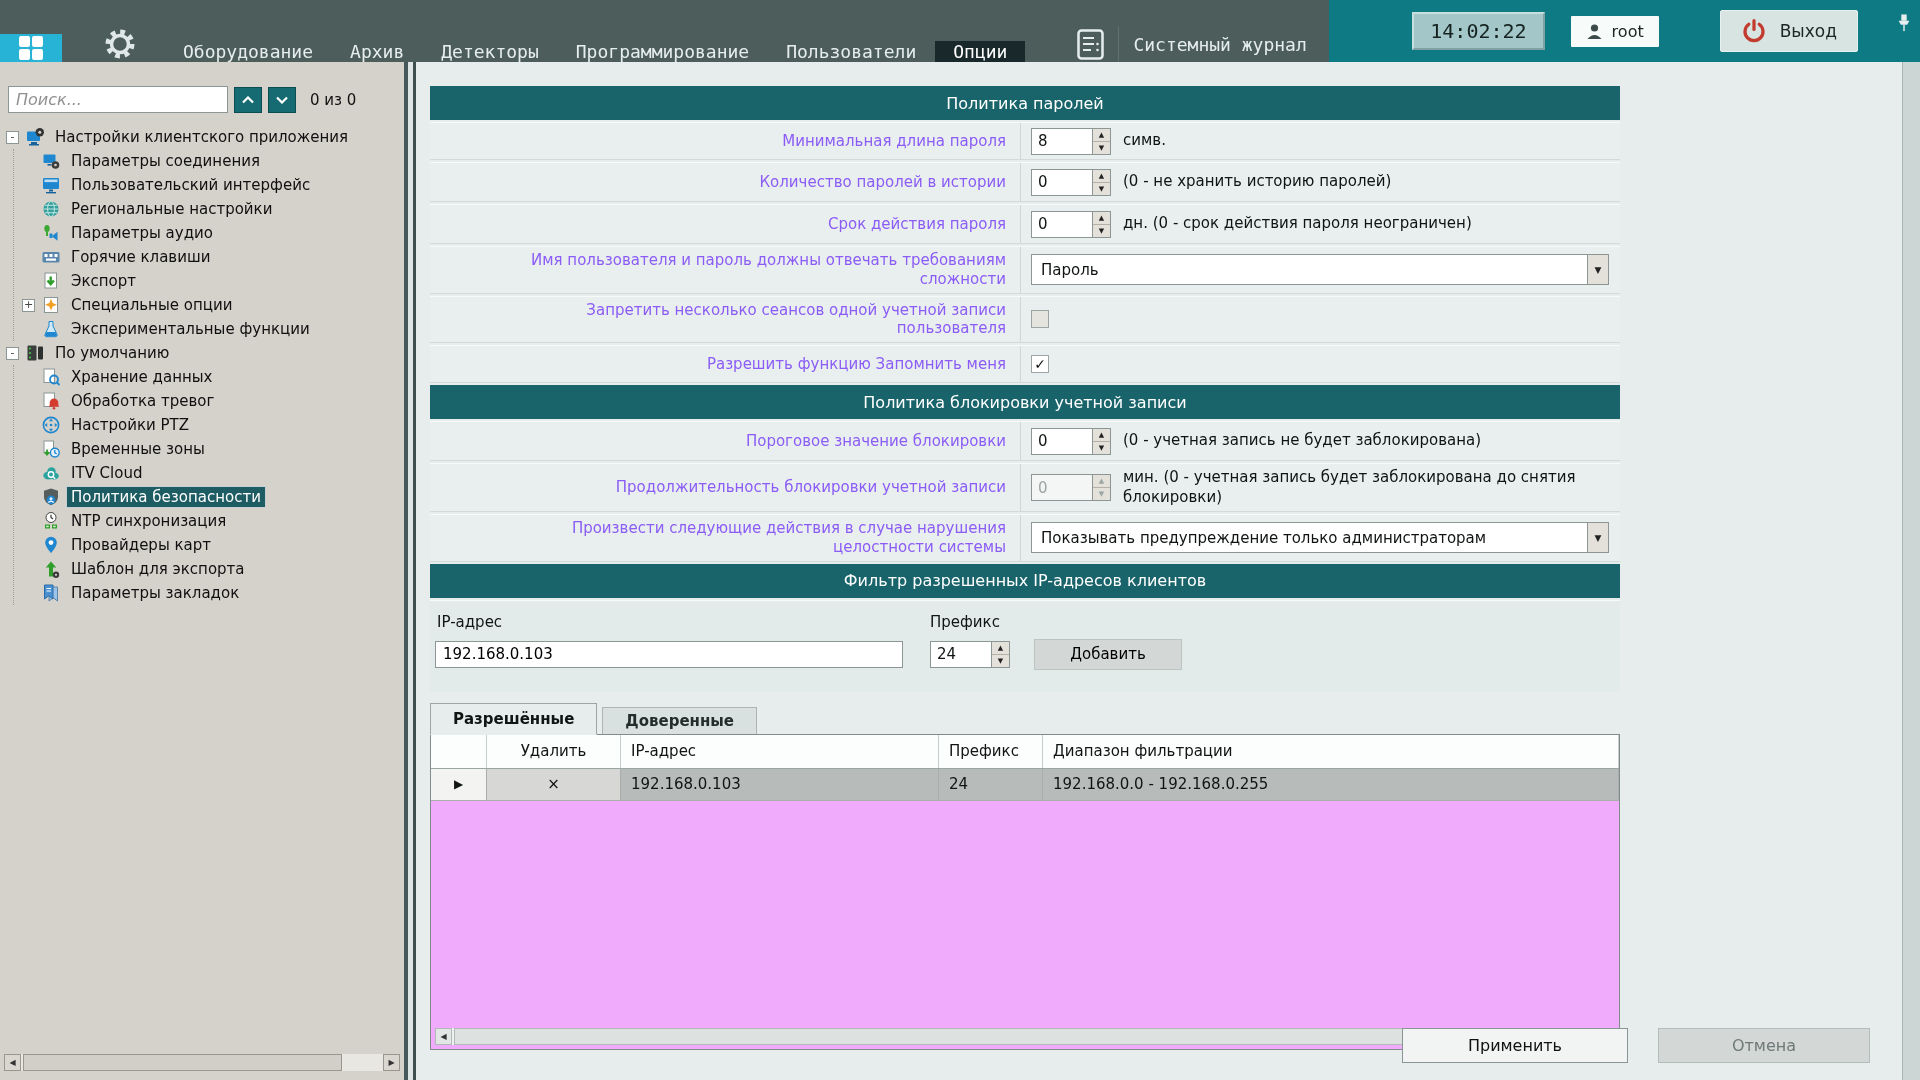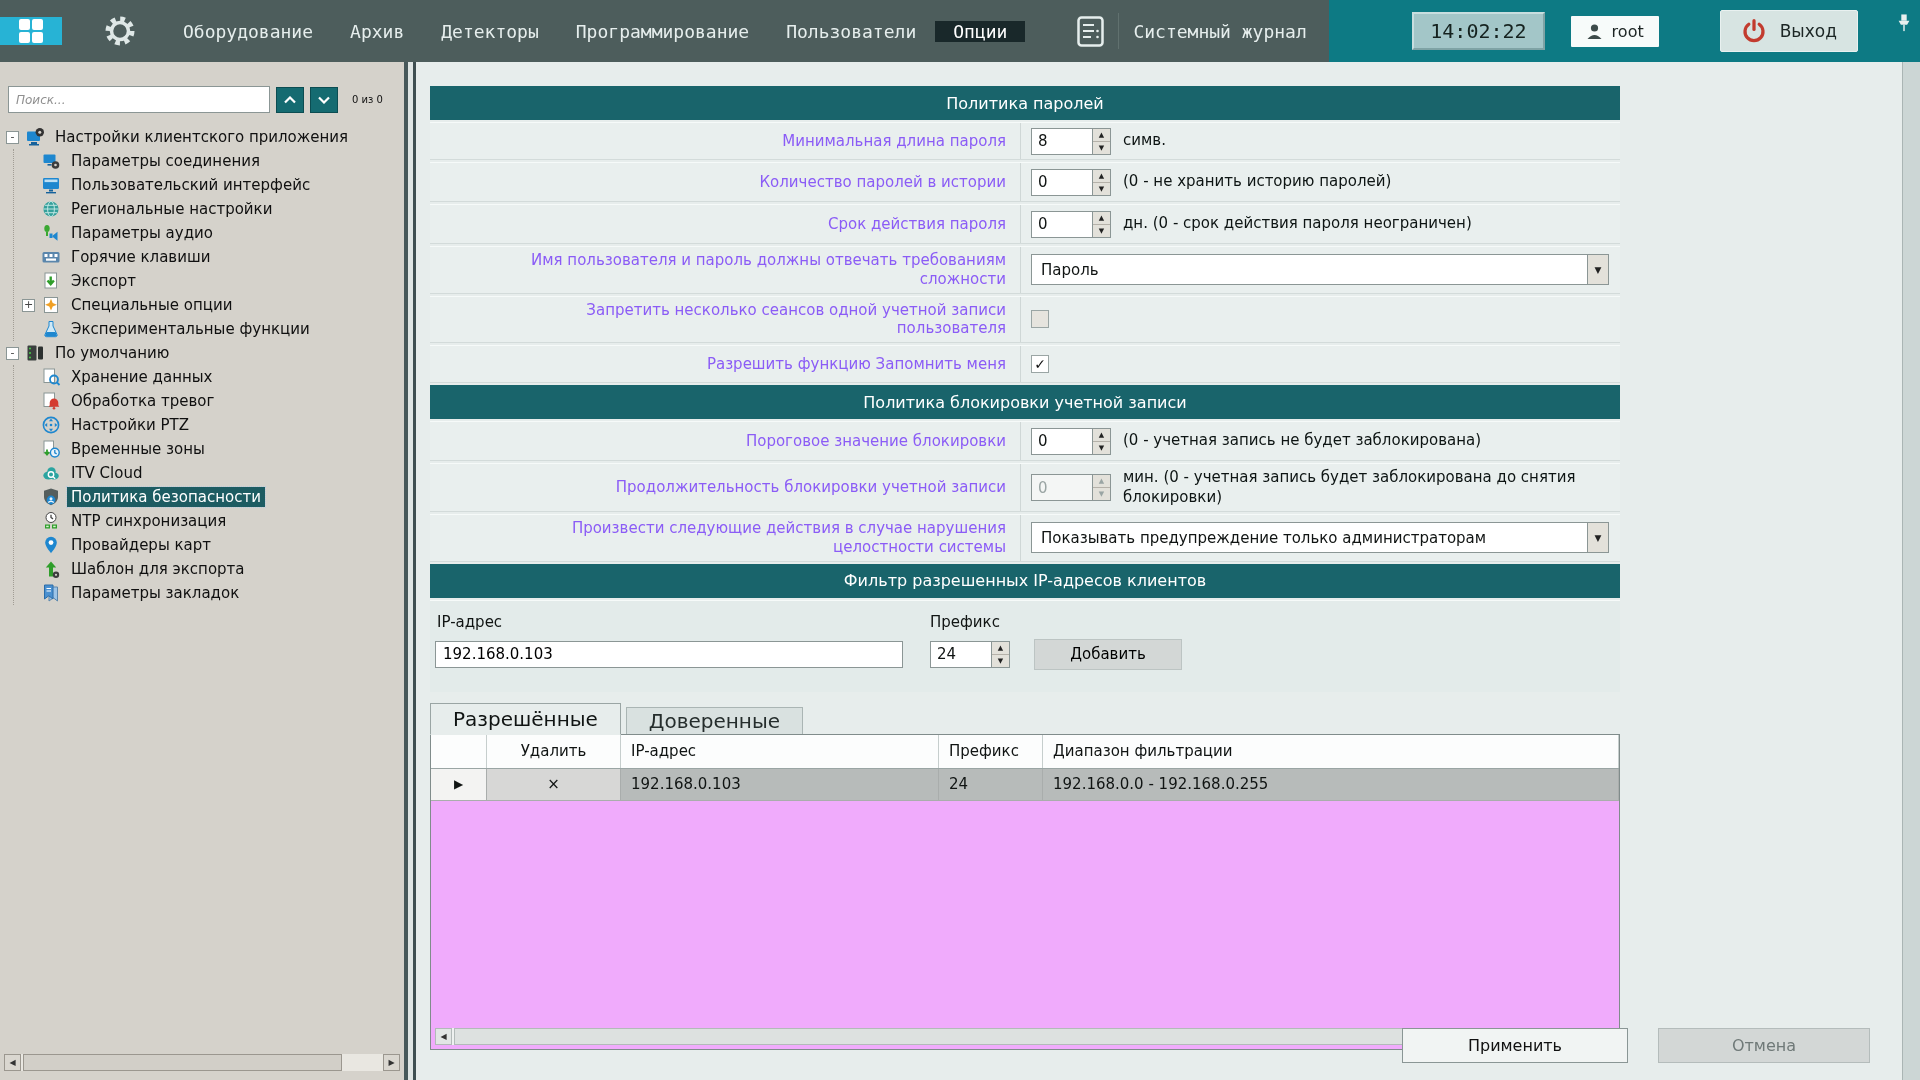--- a/index.html
+++ b/index.html
@@ -3,21 +3,21 @@
 <meta charset="utf-8">
 <style>
   * { box-sizing: border-box; }
   html,body { margin:0; padding:0; }
   .app { position:relative; width:1920px; height:1080px; overflow:hidden;
          background:#e7edec; font-family:"DejaVu Sans",sans-serif; color:#101413; }
 
   
   .topbar { position:absolute; top:0; left:0; width:1920px; height:62px;
             background:#0d7a84; display:flex; align-items:stretch; }
-  .tabs-zone { display:flex; align-items:center; background:#4d5d5c; }
+  .tabs-zone { display:flex; align-items:flex-end; background:#4d5d5c; }
   .app-tile { width:62px; background:#27b3d5; display:flex; align-items:center; justify-content:center; }
   .tile-shadow { width:14px; background:#0e6e79; }
   .gear-zone { width:88px; display:flex; align-items:center; justify-content:center; }
   .tab-sep { width:1px; background:#61716f; }
   .mini-sep { width:1px; height:36px; background:#61716f; align-self:center; }
   .top-tab { font-family:"DejaVu Sans Mono",monospace; font-size:18px; color:#e6eeed;
              display:flex; align-items:center; padding:0 18px; white-space:nowrap; }
   .top-tab.active { background:#19282a; color:#ffffff; }
   .tab-gap { width:30px; background:#0d7a84; }
   .journal-tab { display:flex; align-items:center; gap:14px; padding:0 22px;
@@ -33,26 +33,26 @@
                 font-size:17px; color:#1c2625; border-radius:2px; border:1px solid #e9f1f0;margin-left:35px; }
   .pin-zone { position:absolute; top:8px; right:4px; width:24px; height:30px;
               display:flex; align-items:center; justify-content:center; }
 
   .right-strip { position:absolute; top:62px; right:0; width:18px; height:1018px;
                  background:#ccd6d5; border-left:1px solid #aab5b4; }
 
   
   .sidebar { position:absolute; top:62px; left:0; width:404px; height:1018px; background:#d5d2cb; }
   .search-row { padding:24px 0 0 8px; display:flex; gap:6px; align-items:center; }
-  .search-input { width:262px; height:27px; border:1px solid #8b9695; background:#fff;
-                  font-size:12px; padding:0 7px; color:#333; font-family:"DejaVu Sans",sans-serif; }
+  .search-input { width:220px; height:27px; border:1px solid #8b9695; background:#fff;
+                  font-size:16px; padding:0 7px; color:#333; font-family:"DejaVu Sans",sans-serif; }
   .search-input::placeholder { color:#909090; font-style:italic; }
   .nav-btn { width:28px; height:26px; background:#156b71; border:1px solid #0c4d52;
              display:flex; align-items:center; justify-content:center; }
-  .counter { font-size:10px; color:#111; margin-left:8px; white-space:nowrap; }
+  .counter { font-size:15px; color:#111; margin-left:8px; white-space:nowrap; }
   .tree { margin-top:12px; font-size:15px; color:#101010; }
   .tree-item { height:24px; display:flex; align-items:center; gap:6px; padding-left:6px; white-space:nowrap; }
   .branch { border-left:1px dotted #a09c94; margin-left:13px; }
   .branch .tree-item { padding-left:27px; }
   .branch .tree-item.with-exp { padding-left:8px; }
   .expander { width:13px; height:13px; background:#fff; border:1px solid #8b9695; font-size:11px;
               line-height:10px; display:flex; align-items:center; justify-content:center;
               color:#444; flex:none; }
   .tree-icon { width:20px; height:20px; flex:none; }
   .tree-label { padding:1px 4px; }
@@ -102,21 +102,21 @@
   .ip-label { position:absolute; left:7px; top:12px; font-size:15px; }
   .ip-input { position:absolute; left:5px; top:40px; width:468px; height:27px; border:1px solid #8b9695;
               font-size:15px; padding:0 7px; font-family:"DejaVu Sans",sans-serif; background:#fff; }
   .prefix-label { position:absolute; left:500px; top:12px; font-size:15px; }
   .prefix-spin { position:absolute; left:500px; top:40px; }
   .add-btn { position:absolute; left:604px; top:38px; width:148px; height:31px; background:#d3d7d6;
              border:1px solid #bcc4c3; color:#000000; font-size:15px;
              display:flex; align-items:center; justify-content:center; }
 
   .ftabs { display:flex; align-items:flex-end; height:32px; position:relative; z-index:2; }
-  .ftab { padding:0 22px; display:flex; align-items:center; font-size:20px; }
+  .ftab { padding:0 22px; display:flex; align-items:center; font-size:15px;font-weight:bold; }
   .ftab.active { background:#e7edec; border:1px solid #9aa5a4; border-bottom:1px solid #e7edec;
                  height:32px; margin-bottom:-1px; }
   .ftab.inactive { background:#d9e1e0; border:1px solid #aab5b4; border-bottom:none;
                    height:27px; color:#252d2c; margin-left:5px; }
   .table-panel { position:relative; border:1px solid #808c8b; background:#f0abfc; height:316px; }
   .tbl-header { display:flex; height:34px; border-bottom:1px solid #9aa5a4; background:#fcfdfd; }
   .th { display:flex; align-items:center; padding:0 10px; font-size:15px; border-right:1px solid #c6cecd; }
   .tbl-row { display:flex; height:32px; }
   .td { display:flex; align-items:center; padding:0 10px; font-size:15px;
         border-right:1px solid #a9adac; border-bottom:1px solid #a9adac; }

